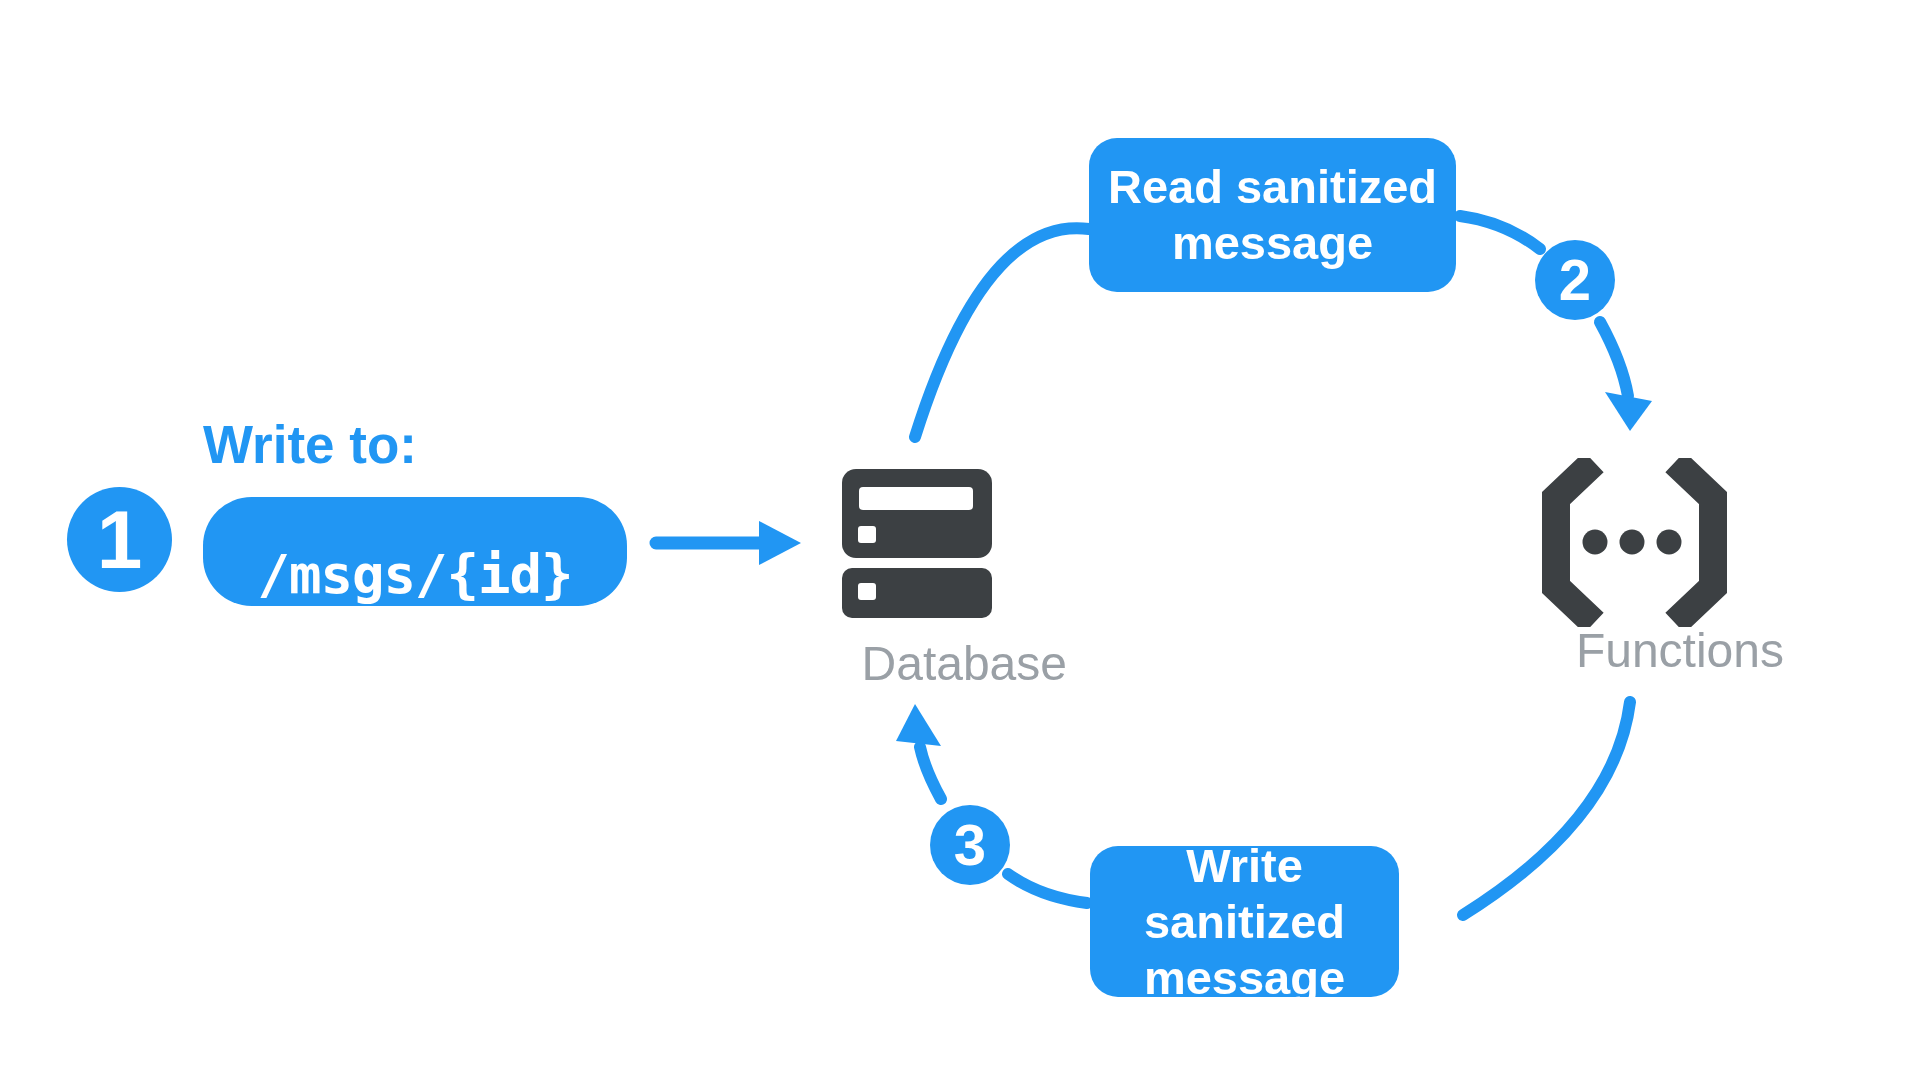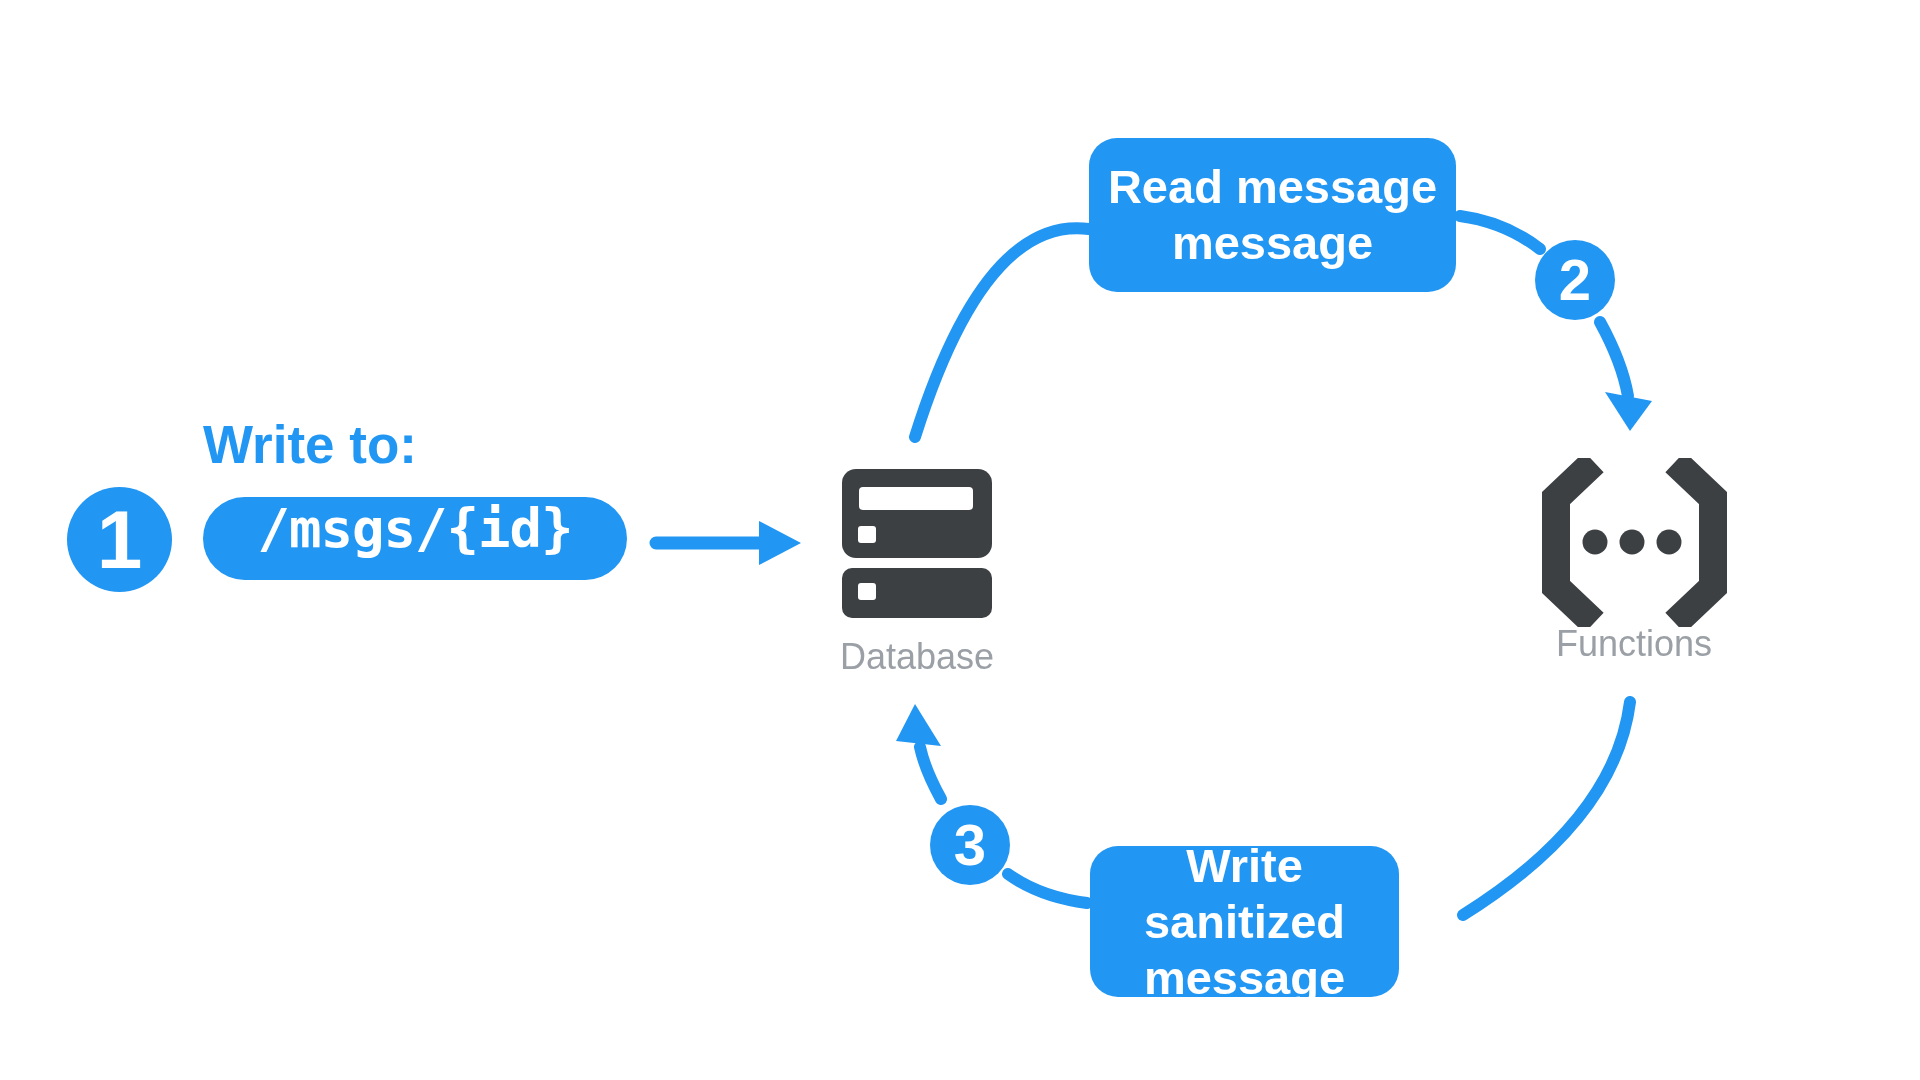--- a/index.html
+++ b/index.html
@@ -35,24 +35,24 @@
   .badge-2{left:1535px;top:240px;width:80px;height:80px;font-size:58px;}
   .badge-3{left:930px;top:805px;width:80px;height:80px;font-size:58px;}
 
   .write-to{
     position:absolute;left:203px;top:414px;
     color:var(--accent-blue);
     font-size:53px;font-weight:bold;
     white-space:nowrap;
   }
   .pill{
-    position:absolute;left:203px;top:497px;width:424px;height:83px;
+    position:absolute;left:203px;top:497px;width:424px;height:109px;
     background:var(--accent-blue);
     border-radius:48.5px;
-    display:flex;align-items:flex-start;justify-content:center;
+    display:flex;align-items:flex-end;justify-content:center;
   }
   .pill-text{
     color:#fff;
     font-family:"DejaVu Sans Mono","Liberation Mono",monospace;
     font-size:54px;font-weight:bold;
     letter-spacing:-1px;
     white-space:nowrap;
   }
 
   .flow-box{
@@ -65,23 +65,23 @@
     text-align:center;
   }
   .read-box{left:1089px;top:138px;width:367px;height:154px;}
   .write-box{left:1090px;top:846px;width:309px;height:151px;}
 
   .icon-wrap{position:absolute;}
   .db-icon{left:842px;top:469px;width:150px;height:149px;}
   .fn-icon{left:1542px;top:458px;width:185px;height:169px;}
 
   .node-label{
-    position:absolute;width:300px;text-align:center;
+    position:absolute;width:300px;text-align:right;
     color:var(--label-gray);
-    font-size:36px;font-weight:400;
+    font-size:48px;font-weight:400;
     white-space:nowrap;
   }
   .db-label{left:767px;top:636px;}
   .fn-label{left:1484px;top:623px;}
 </style>
 </head>
 <body>
 
 <div class="canvas">
 
@@ -120,21 +120,21 @@
       <rect class="dark-fill" x="0" y="0" width="150" height="89" rx="14"></rect>
       <rect x="17" y="18" width="114" height="23" rx="4" fill="#ffffff"></rect>
       <rect x="16" y="57" width="18" height="17" rx="3" fill="#ffffff"></rect>
       <rect class="dark-fill" x="0" y="99" width="150" height="50" rx="10"></rect>
       <rect x="16" y="114" width="18" height="17" rx="3" fill="#ffffff"></rect>
     </svg>
   </div>
   <div class="node-label db-label">Database</div>
 
   <div class="flow-box read-box">
-    <span>Read message</span>
+    <span>Read sanitized</span>
     <span>message</span>
   </div>
 
   <div class="badge badge-2">
     <span>2</span>
   </div>
 
   <div class="icon-wrap fn-icon">
     <svg viewBox="0 0 185 169" width="185" height="169">
       <path class="dark-stroke" stroke-width="28" d="M52 4 L14 40 L14 129 L52 165"></path>

